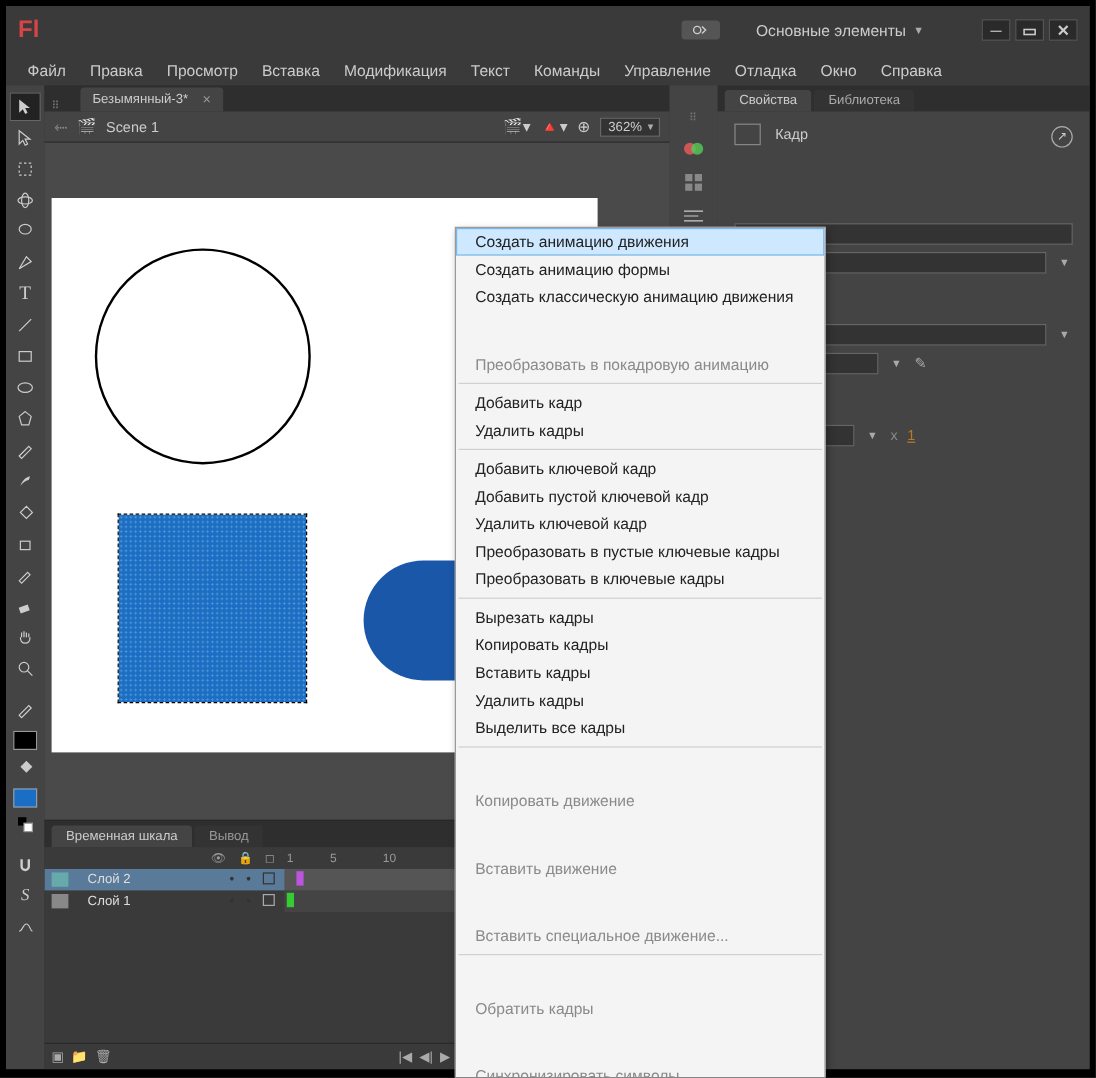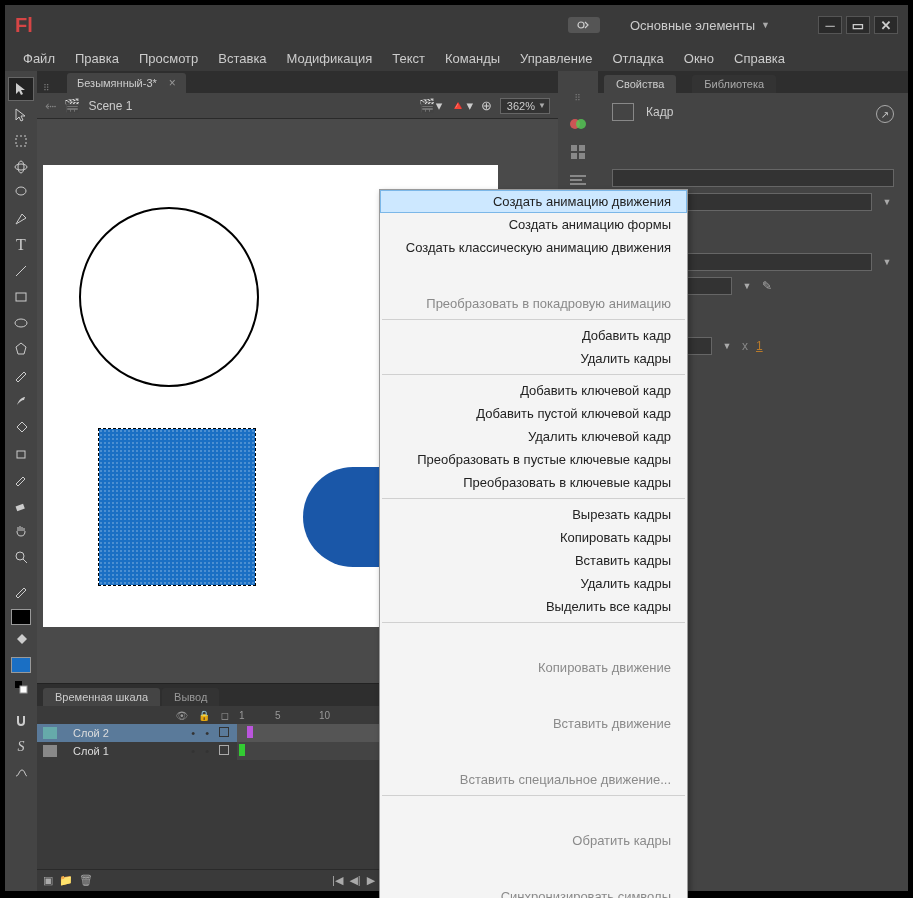--- a/index.html
+++ b/index.html
@@ -75,36 +75,36 @@
 .tl-foot .sep { flex: 1; }
 .tl-foot .num { color: #b87a2a; }
 
 
 .right-col { width: 40px; background: #444; display: flex; flex-direction: column; align-items: center; padding-top: 22px; gap: 6px; }
 .right-col .grip { font-size: 9px; color: #777; letter-spacing: 1px; margin-bottom: 4px; }
 .right-col .ric { width: 26px; height: 22px; display: flex; align-items: center; justify-content: center; color: #ccc; }
 
 
 .panels { width: 310px; background: #444; display: flex; flex-direction: column; }
-.panel-tabs { height: 22px; background: #2e2e2e; display: flex; align-items: flex-end; padding-left: 6px; gap: 16px; }
+.panel-tabs { height: 22px; background: #2e2e2e; display: flex; align-items: flex-end; padding-left: 6px; gap: 2px; }
 .panel-tab { background: #444; color: #ccc; font-size: 11px; padding: 3px 12px; border-top-left-radius: 3px; border-top-right-radius: 3px; }
 .panel-tab.inactive { background: #333; color: #aaa; }
 .panel-body { flex: 1; background: #444; padding: 10px 14px; color: #ccc; font-size: 12px; position: relative; }
-.panel-body .hdr { display: flex; align-items: center; gap: 12px; margin-bottom: 48px; }
+.panel-body .hdr { display: flex; align-items: center; gap: 12px; margin-bottom: 65px; }
 .panel-body .hdr .icon { width: 22px; height: 18px; border: 1px solid #888; }
 .panel-body .info-link { position: absolute; right: 14px; top: 12px; width: 18px; height: 18px; border: 1.5px solid #aaa; border-radius: 50%; display:flex; align-items:center; justify-content:center; font-size:10px; }
 .prop-row { display: flex; align-items: center; gap: 8px; margin: 6px 0; }
 .prop-row .field { flex: 1; height: 18px; background: #333; border: 1px solid #666; }
 .prop-row .dd-chev { width: 14px; text-align: center; color: #aaa; font-size: 9px; }
 .prop-row .pencil { color: #aaa; font-size: 12px; }
 .prop-txt { color: #999; font-size: 11px; margin-top: 80px; }
 
 
 .ctx-menu { position: absolute; left: 379px; top: 189px; width: 309px; background: #f4f4f4; border: 1px solid #9a9a9a; box-shadow: 2px 3px 6px rgba(0,0,0,.35); font-size: 13px; color: #222; z-index: 100; }
-.ctx-item { padding: 4px 16px; text-align: right; }
+.ctx-item { padding: 4px 16px; }
 .ctx-item.hl { background: #cde8ff; border: 1px solid #7bb7e8; padding: 3px 15px; }
 .ctx-item.dis { color: #8a8a8a; margin-top: 33px; }
 .ctx-sep { height: 1px; background: #d0d0d0; margin: 4px 2px; }
 
 </style>
 </head>
 <body>
 
 <div class="app">
 

